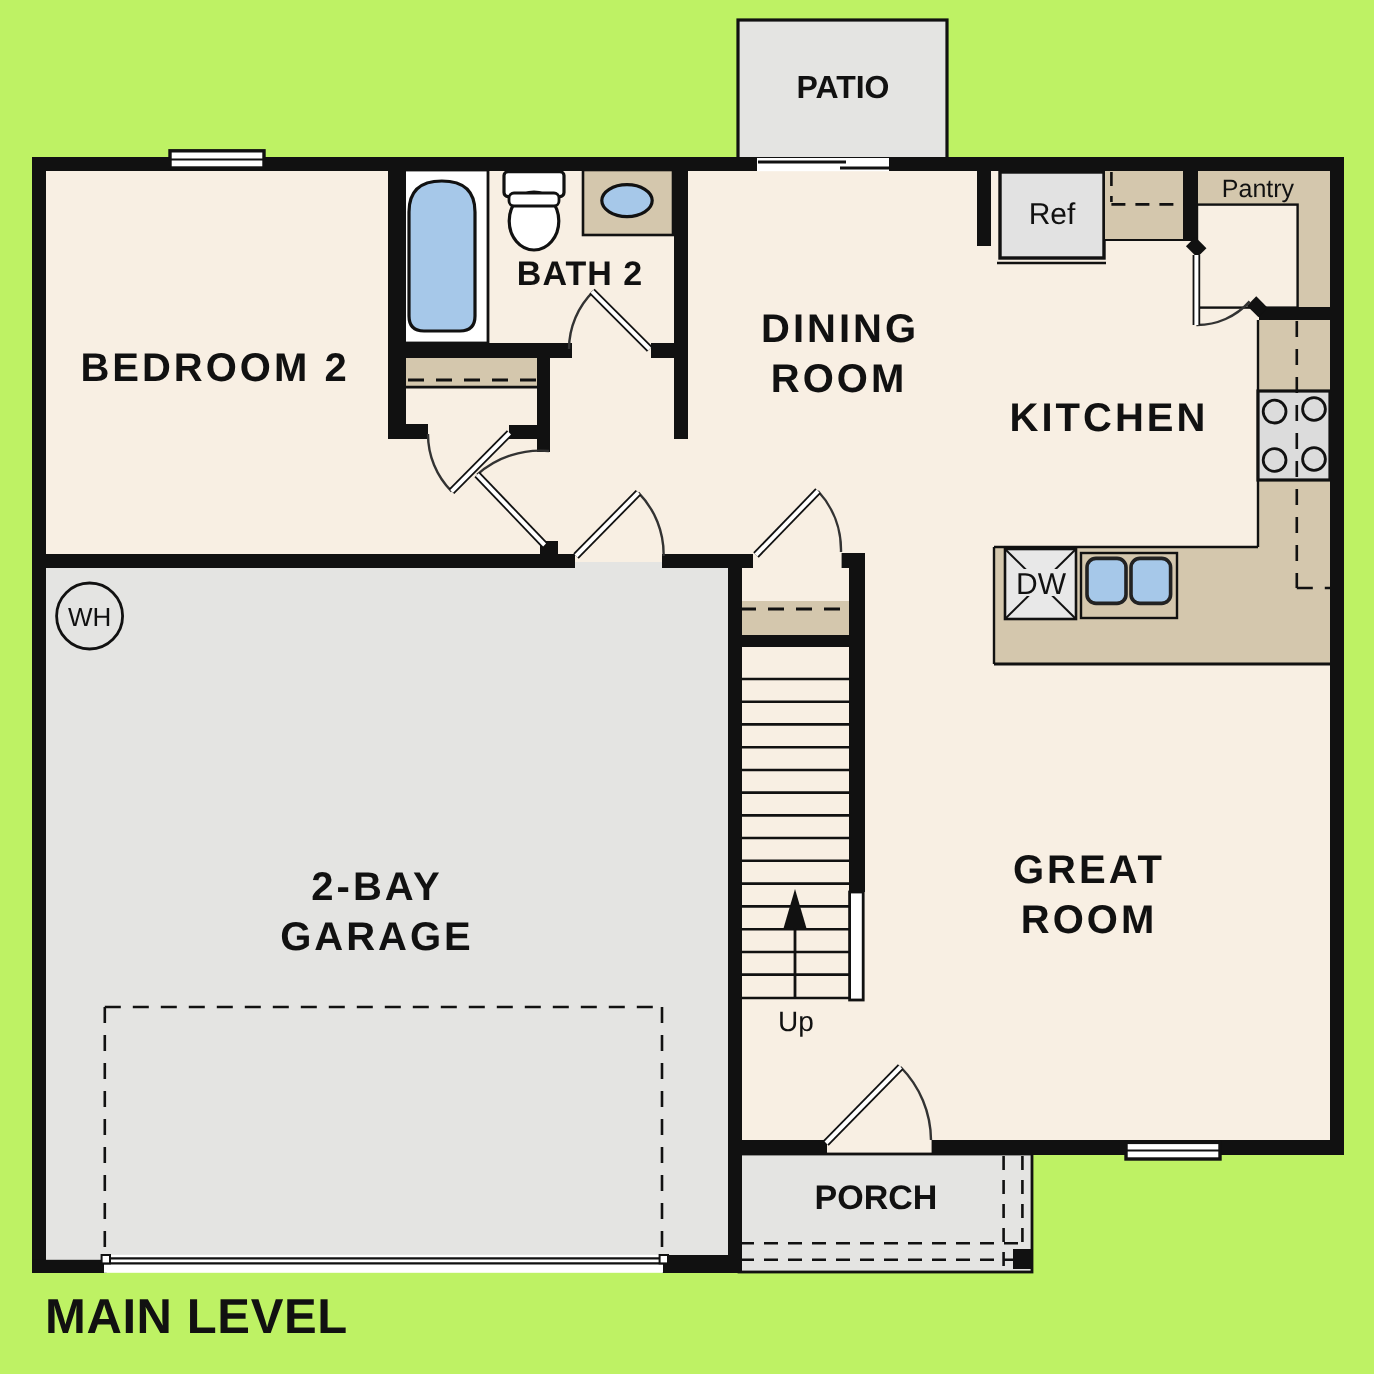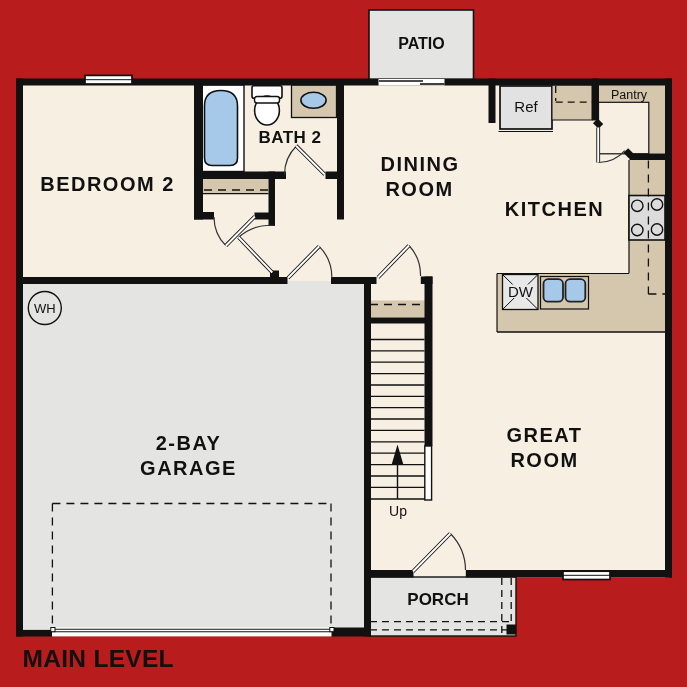--- a/index.html
+++ b/index.html
@@ -1,16 +1,16 @@
 <!DOCTYPE html>
 <html><head>
 <meta charset="utf-8">
 <style>
 html,body{margin:0;padding:0;background:#ffffff;}
-#plan{position:relative;width:687px;height:687px;background:#b91c1c;overflow:hidden;}
+#plan{position:relative;width:687px;height:687px;background:#bef264;overflow:hidden;}
 svg{position:absolute;left:0;top:0;}
 text{font-family:"Liberation Sans",sans-serif;fill:#111111;}
 .rm{font-weight:bold;font-size:20px;letter-spacing:1.5px;}
 </style>
 </head>
 <body>
 <div id="plan">
 <svg width="687" height="687" viewBox="0 0 687 687">
 
 <rect x="20" y="82" width="649" height="495.5" fill="#f8efe3"></rect>

